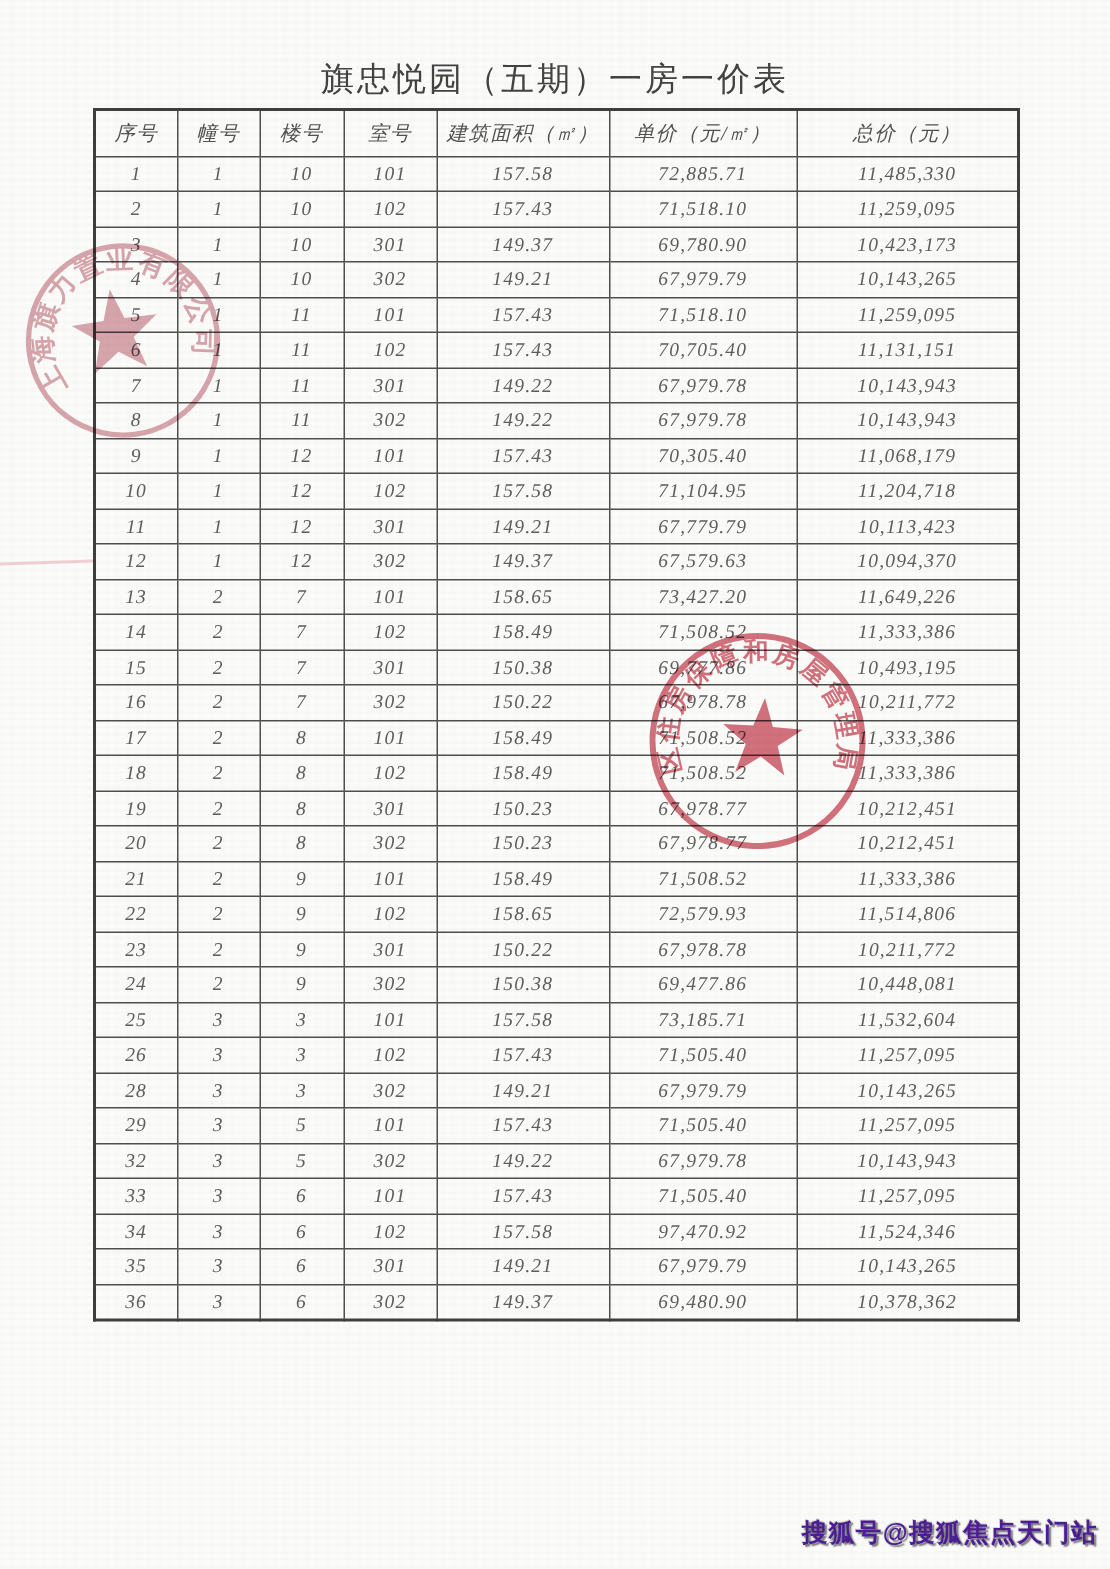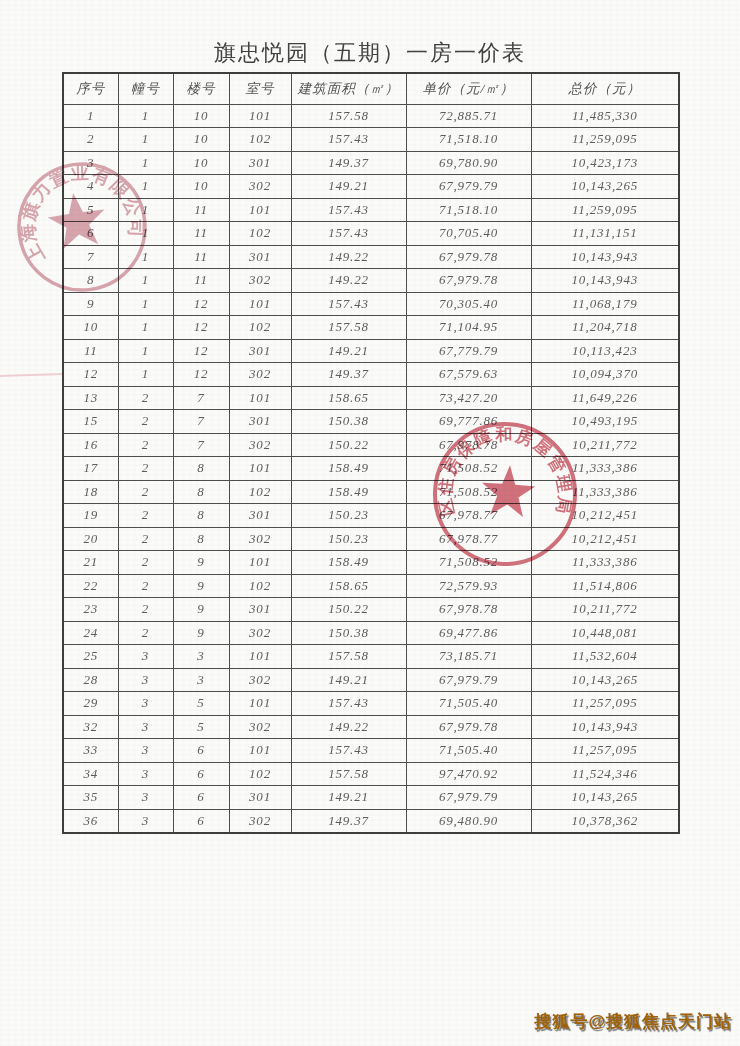--- a/index.html
+++ b/index.html
@@ -50,21 +50,21 @@
   .stamp-2{ left:432px; top:421px; opacity:0.8; transform:rotate(4deg); }
   .stray-line{
     position:absolute; left:0; top:374px; width:62px; height:2px;
     background:rgba(222,130,140,0.35);
     transform:rotate(-2deg);
   }
   .watermark{
     position:absolute; right:8px; top:1010px;
     font-family:"Liberation Sans","DejaVu Sans",sans-serif;
     font-size:17px; font-weight:bold; letter-spacing:1px;
-    color:#a16207;
+    color:#4c1d95;
     text-shadow:
       1.5px 1.5px 1px rgba(100,100,100,0.85),
       -0.5px -0.5px 0 rgba(190,190,190,0.6);
   }
 </style>
 </head>
 <body>
 
 <div class="scan-noise"></div>
 
@@ -203,20 +203,29 @@
       <tr>
         <td>13</td>
         <td>2</td>
         <td>7</td>
         <td>101</td>
         <td>158.65</td>
         <td>73,427.20</td>
         <td>11,649,226</td>
       </tr>
       <tr>
+        <td>14</td>
+        <td>2</td>
+        <td>7</td>
+        <td>102</td>
+        <td>158.49</td>
+        <td>71,508.52</td>
+        <td>11,333,386</td>
+      </tr>
+      <tr>
         <td>15</td>
         <td>2</td>
         <td>7</td>
         <td>301</td>
         <td>150.38</td>
         <td>69,777.86</td>
         <td>10,493,195</td>
       </tr>
       <tr>
         <td>16</td>
@@ -300,20 +309,29 @@
         <td>10,448,081</td>
       </tr>
       <tr>
         <td>25</td>
         <td>3</td>
         <td>3</td>
         <td>101</td>
         <td>157.58</td>
         <td>73,185.71</td>
         <td>11,532,604</td>
+      </tr>
+      <tr>
+        <td>26</td>
+        <td>3</td>
+        <td>3</td>
+        <td>102</td>
+        <td>157.43</td>
+        <td>71,505.40</td>
+        <td>11,257,095</td>
       </tr>
       <tr>
         <td>28</td>
         <td>3</td>
         <td>3</td>
         <td>302</td>
         <td>149.21</td>
         <td>67,979.79</td>
         <td>10,143,265</td>
       </tr>

